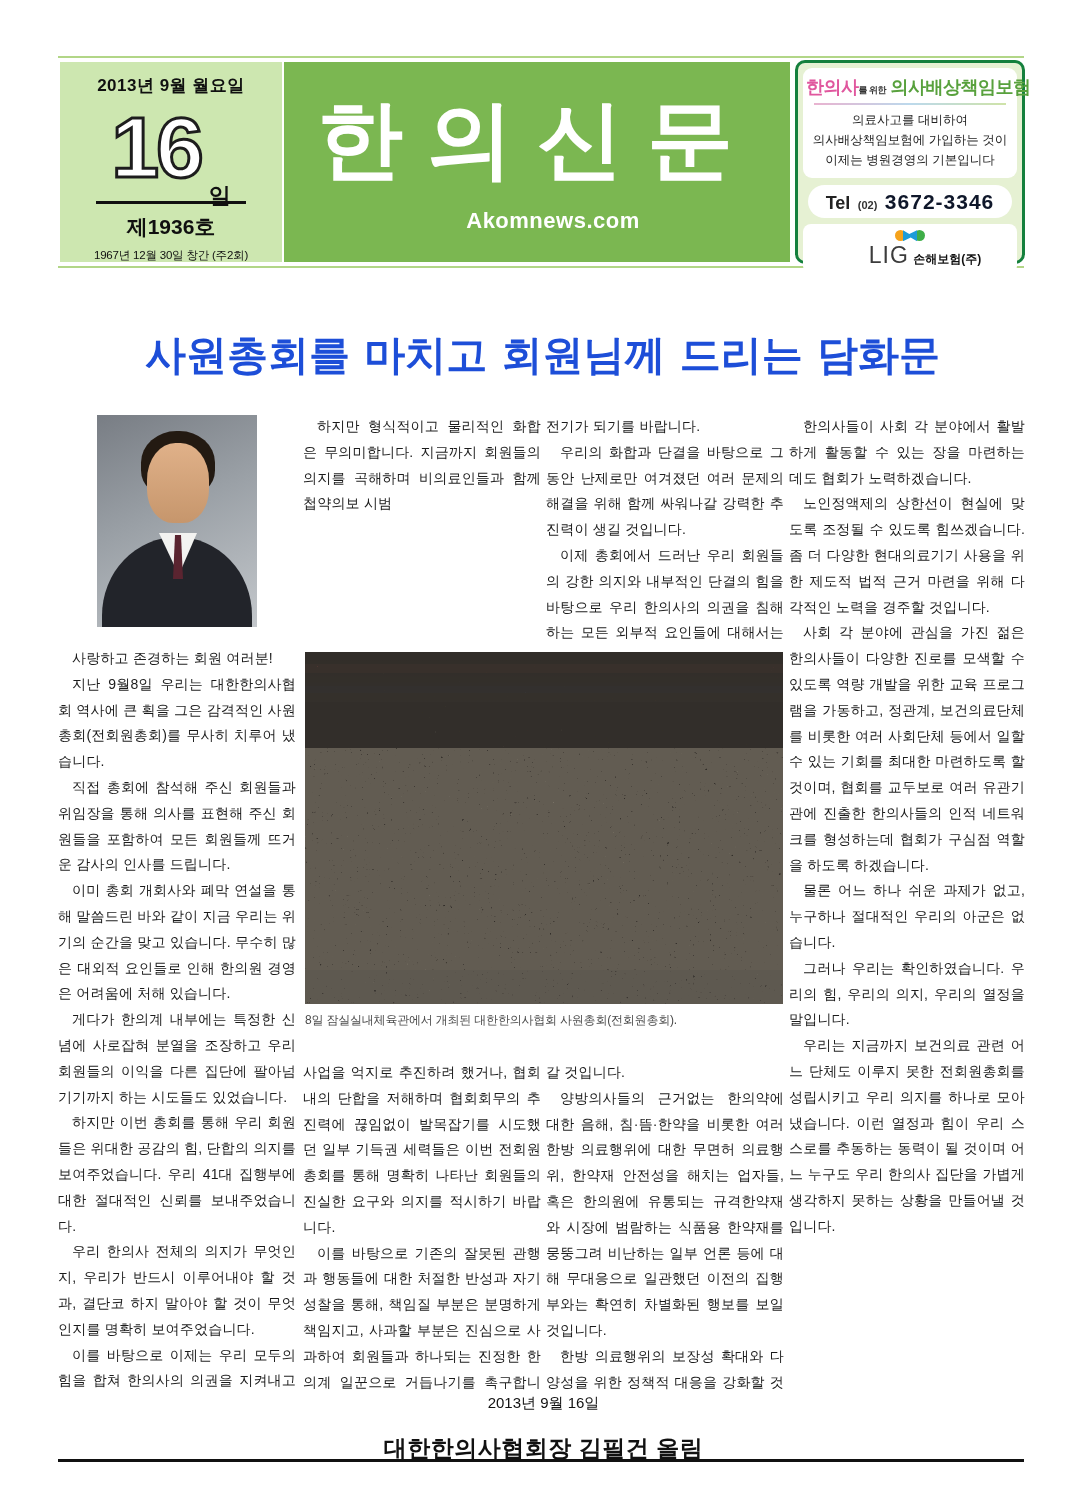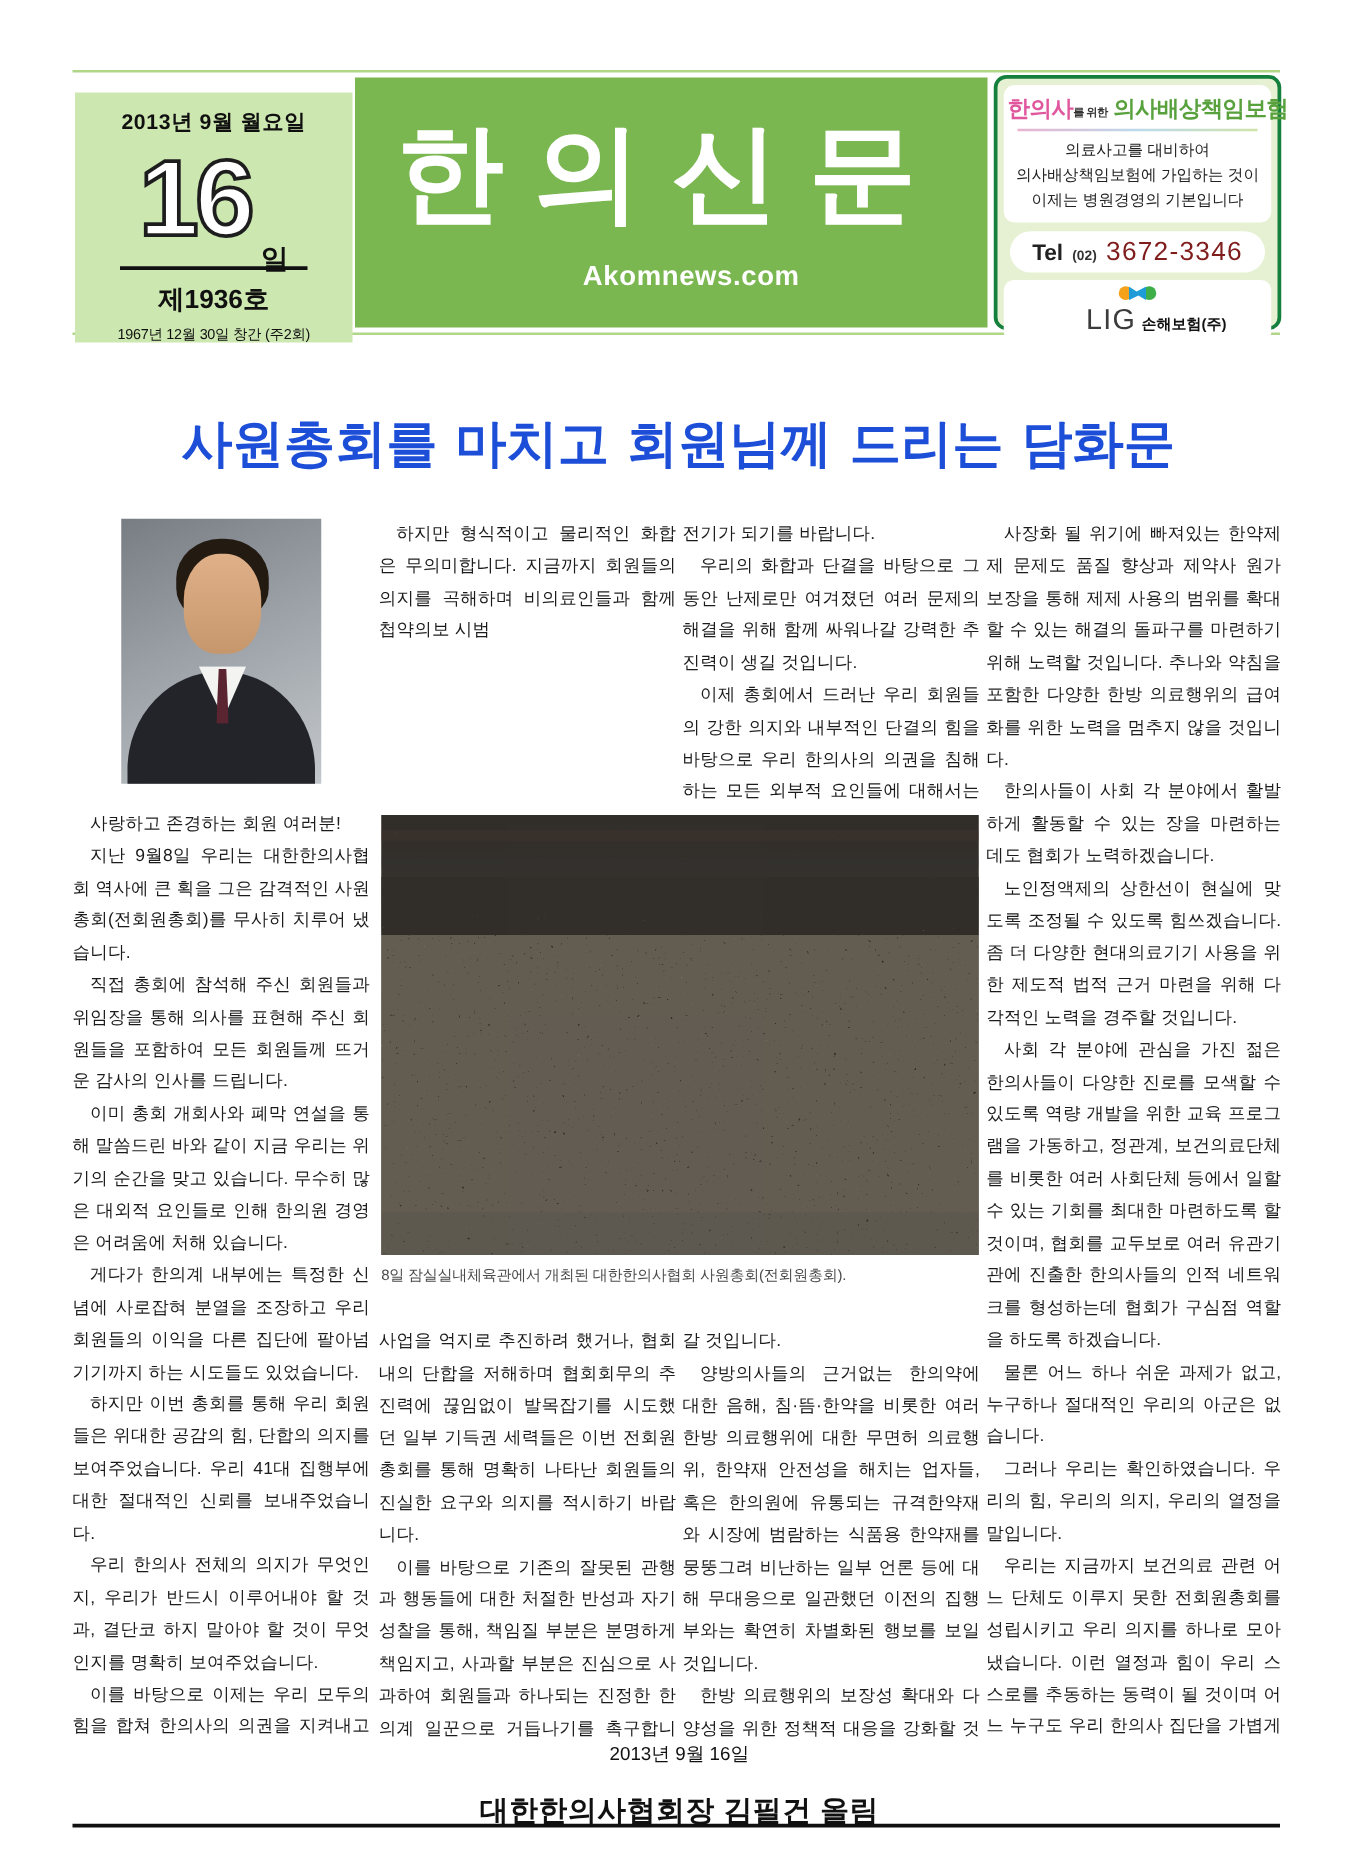--- a/index.html
+++ b/index.html
@@ -1,21 +1,21 @@
 <!DOCTYPE html>
 <html><head>
 <meta charset="utf-8">
 <style>
   html,body{margin:0;padding:0;background:#ffffff;}
   .page{position:relative;width:1082px;height:1496px;background:#ffffff;overflow:hidden;
         font-family:"Liberation Sans",sans-serif;color:#1c1c1c;}
   
   .hline{position:absolute;left:58px;width:966px;height:2px;background:#b2d687;}
   .hline.top{top:56px;} .hline.bot{top:266px;}
-  .date-box{position:absolute;left:60px;top:74px;width:222px;height:200px;background:#cde7b0;text-align:center;}
+  .date-box{position:absolute;left:60px;top:62px;width:222px;height:200px;background:#cde7b0;text-align:center;}
   .date-line{padding-top:12px;font-size:17px;font-weight:bold;color:#101010;letter-spacing:.5px;}
   .day-wrap{height:100px;margin-top:0;}
   .day-number{display:inline-block;font-size:86px;font-weight:bold;color:#ffffff;
               -webkit-text-stroke:3px #1d1d1d;line-height:100px;letter-spacing:-3px;}
   .day-suffix{display:inline-block;font-size:22px;font-weight:bold;color:#101010;transform:translateY(26px);margin-left:8px;}
   .day-rule{width:150px;height:3px;background:#101010;margin:4px auto 9px;}
   .issue-no{font-size:21px;font-weight:bold;color:#101010;}
   .founded{font-size:11.5px;color:#101010;margin-top:7px;letter-spacing:-.2px;}
   .masthead{position:absolute;left:284px;top:62px;width:506px;height:200px;background:#7bb751;text-align:center;color:#fff;}
   .paper-title{font-family:"DejaVu Serif",serif;font-weight:bold;font-size:86px;letter-spacing:24px;
@@ -29,21 +29,21 @@
   .ad-title .pink{color:#e0579e;}
   .ad-title .tiny{font-size:9px;color:#333;}
   .ad-title .green{color:#58a13d;}
   .ad-wave{height:2px;margin:4px 8px 5px;background:linear-gradient(90deg,#e9b3d0,#bcd9ec,#cfe3a8);}
   .ad-body{font-size:12.5px;line-height:20px;text-align:center;color:#222;}
   .ad-body p{margin:0;}
   .ad-tel{margin:7px auto 0;background:#fff;border-radius:17px;width:204px;height:33px;line-height:33px;
           text-align:center;white-space:nowrap;}
   .tel-label{font-size:18px;font-weight:bold;color:#222;}
   .tel-area{font-size:11px;font-weight:bold;color:#333;margin:0 3px;}
-  .tel-num{font-size:21px;font-weight:normal;color:#7f1d1d;letter-spacing:1px;}
+  .tel-num{font-size:21px;font-weight:bold;color:#0f172a;letter-spacing:1px;}
   .ad-logo{background:#fff;border-radius:8px;margin-top:6px;padding:4px 0 5px;text-align:center;}
   .logo-shapes{height:13px;line-height:13px;}
   .dot{display:inline-block;width:11px;height:11px;border-radius:50%;vertical-align:middle;}
   .dot.orange{background:#f5a21b;}
   .bowtie{display:inline-block;width:14px;height:11px;background:#1d9cd8;vertical-align:middle;margin:0 -3px;
           clip-path:polygon(0 0,45% 35%,100% 0,100% 100%,55% 65%,0 100%);}
   .dot.green{background:#3eae48;}
   .logo-text{margin-top:1px;white-space:nowrap;padding-left:30px;}
   .logo-lig{font-size:23px;color:#3c3c3c;letter-spacing:1px;}
   .logo-suffix{font-size:12px;font-weight:bold;color:#111;}
@@ -152,21 +152,20 @@
     </div>
   <div id="col2t" class="col">
       <p class="para ind">하지만 형식적이고 물리적인 화합은 무의미합니다. 지금까지 회원들의 의지를 곡해하며 비의료인들과 함께 첩약의보 시범</p>
     </div>
   <div id="col3t" class="col">
       <p class="para">전기가 되기를 바랍니다.</p>
       <p class="para ind">우리의 화합과 단결을 바탕으로 그동안 난제로만 여겨졌던 여러 문제의 해결을 위해 함께 싸워나갈 강력한 추진력이 생길 것입니다.</p>
       <p class="para ind">이제 총회에서 드러난 우리 회원들의 강한 의지와 내부적인 단결의 힘을 바탕으로 우리 한의사의 의권을 침해하는 모든 외부적 요인들에 대해서는 단호한 대응을 해나</p>
     </div>
   <div id="col4" class="col">
-      <p class="para ind">사장화 될 위기에 빠져있는 한약제제 문제도 품질 향상과 제약사 원가 보장을 통해 제제 사용의 범위를 확대할 수 있는 해결의 돌파구를 마련하기 위해 노력할 것입니다. 추나와 약침을 포함한 다양한 한방 의료행위의 급여화를 위한 노력을 멈추지 않을 것입니다.</p>
       <p class="para ind">한의사들이 사회 각 분야에서 활발하게 활동할 수 있는 장을 마련하는 데도 협회가 노력하겠습니다.</p>
       <p class="para ind">노인정액제의 상한선이 현실에 맞도록 조정될 수 있도록 힘쓰겠습니다. 좀 더 다양한 현대의료기기 사용을 위한 제도적 법적 근거 마련을 위해 다각적인 노력을 경주할 것입니다.</p>
       <p class="para ind">사회 각 분야에 관심을 가진 젊은 한의사들이 다양한 진로를 모색할 수 있도록 역량 개발을 위한 교육 프로그램을 가동하고, 정관계, 보건의료단체를 비롯한 여러 사회단체 등에서 일할 수 있는 기회를 최대한 마련하도록 할 것이며, 협회를 교두보로 여러 유관기관에 진출한 한의사들의 인적 네트워크를 형성하는데 협회가 구심점 역할을 하도록 하겠습니다.</p>
       <p class="para ind">물론 어느 하나 쉬운 과제가 없고, 누구하나 절대적인 우리의 아군은 없습니다.</p>
       <p class="para ind">그러나 우리는 확인하였습니다. 우리의 힘, 우리의 의지, 우리의 열정을 말입니다.</p>
       <p class="para ind">우리는 지금까지 보건의료 관련 어느 단체도 이루지 못한 전회원총회를 성립시키고 우리 의지를 하나로 모아냈습니다. 이런 열정과 힘이 우리 스스로를 추동하는 동력이 될 것이며 어느 누구도 우리 한의사 집단을 가볍게 생각하지 못하는 상황을 만들어낼 것입니다.</p>
     </div>
   <div id="col2b" class="col">
       <p class="para">사업을 억지로 추진하려 했거나, 협회 내의 단합을 저해하며 협회회무의 추진력에 끊임없이 발목잡기를 시도했던 일부 기득권 세력들은 이번 전회원총회를 통해 명확히 나타난 회원들의 진실한 요구와 의지를 적시하기 바랍니다.</p>
       <p class="para ind">이를 바탕으로 기존의 잘못된 관행과 행동들에 대한 처절한 반성과 자기성찰을 통해, 책임질 부분은 분명하게 책임지고, 사과할 부분은 진심으로 사과하여 회원들과 하나되는 진정한 한의계 일꾼으로 거듭나기를 촉구합니다.</p>

